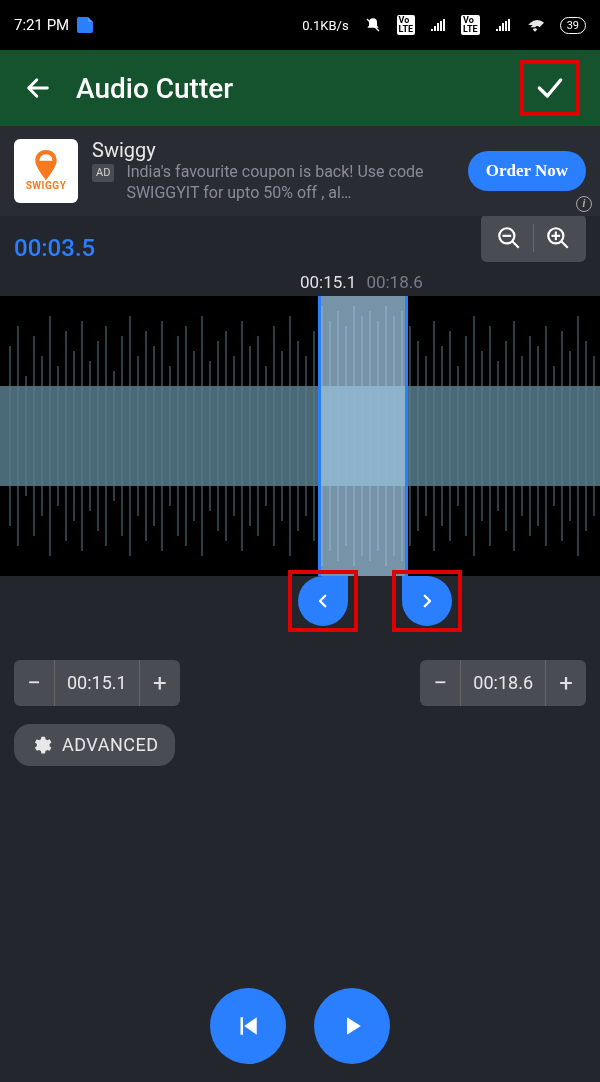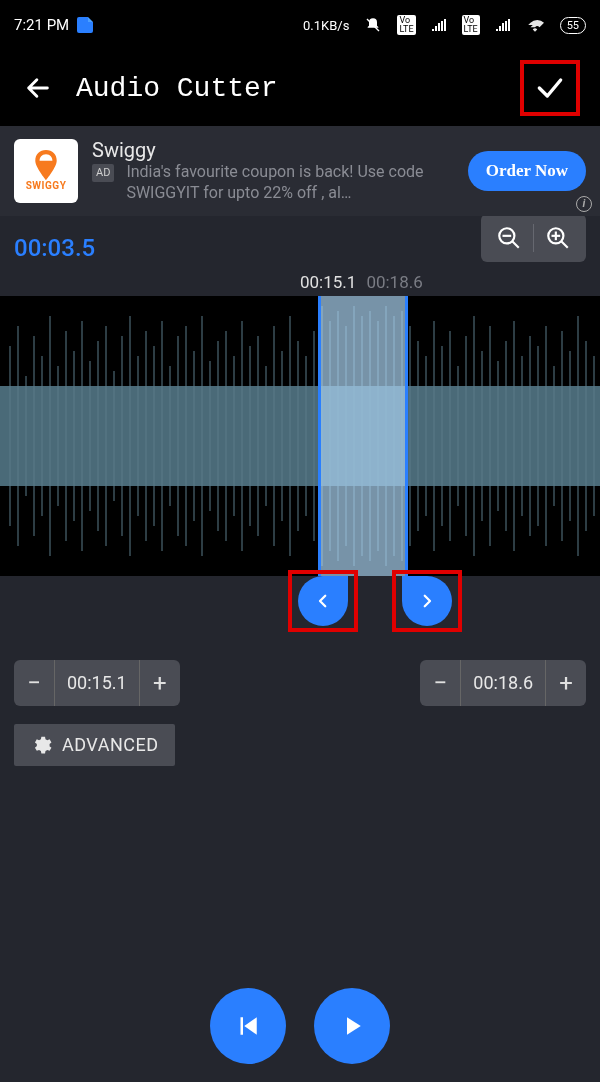--- a/index.html
+++ b/index.html
@@ -1,26 +1,26 @@
 <!DOCTYPE html>
 <html><head>
 <meta charset="utf-8">
 <style>
   * { box-sizing: border-box; margin: 0; padding: 0; }
   html, body { width: 600px; height: 1082px; background: #24262e; font-family: -apple-system, Roboto, sans-serif; color: #fff; overflow: hidden; }
   
   .status-bar { height: 50px; display: flex; align-items: center; justify-content: space-between; padding: 0 14px; background: #000; font-size: 15px; }
   .status-left { display: flex; align-items: center; gap: 8px; }
   .status-right { display: flex; align-items: center; gap: 16px; font-size: 13px; }
-  .lte-badge { background: #fff; color: #000; font-size: 9px; font-weight: 400; padding: 1px 2px; border-radius: 2px; line-height: 1; }
+  .lte-badge { background: #fff; color: #000; font-size: 9px; font-weight: 700; padding: 1px 2px; border-radius: 2px; line-height: 1; }
   .battery { border: 1.5px solid #fff; border-radius: 10px; padding: 1px 6px; font-size: 11px; }
   .file-icon { width: 16px; height: 16px; background: #2a7fff; border-radius: 2px; position: relative; }
   .file-icon::after { content:""; position:absolute; right:0; top:0; border-top:5px solid #000; border-left:5px solid #4a9fff; }
   
-  .app-bar { height: 76px; display: flex; align-items: center; padding: 0 20px; background: #000000; font-family: Liberation Mono, monospace; }
+  .app-bar { height: 76px; display: flex; align-items: center; padding: 0 20px; background: #14532d; }
   .back-btn { width: 36px; height: 36px; display: flex; align-items: center; justify-content: center; }
   .app-title { font-size: 28px; font-weight: 500; margin-left: 20px; flex: 1; }
   .done-btn { width: 60px; height: 56px; display: flex; align-items: center; justify-content: center; border: 4px solid #e00000; }
   
   .ad-banner { background: #2a2c34; padding: 12px 14px; display: flex; align-items: center; gap: 14px; position: relative; }
   .ad-icon { width: 64px; height: 64px; background: #fff; border-radius: 6px; display:flex; flex-direction:column; align-items:center; justify-content:center; }
   .ad-icon-glyph { color: #f77a1e; font-size: 26px; }
   .ad-icon-text { color: #f77a1e; font-size: 10px; font-weight: 700; letter-spacing: 0.5px; }
   .ad-content { flex: 1; }
   .ad-title { font-size: 20px; color: #e8e8e8; }
@@ -51,21 +51,21 @@
   .handle-hl { position: absolute; border: 4px solid #e00000; width: 70px; height: 62px; top: -6px; }
   .handle-hl-l { left: 288px; }
   .handle-hl-r { left: 392px; }
   
   .time-steppers { display: flex; justify-content: space-between; padding: 24px 14px 14px; }
   .stepper { background: #4a4c54; border-radius: 6px; display: flex; align-items: center; height: 46px; }
   .step-btn { width: 40px; height: 46px; display: flex; align-items: center; justify-content: center; font-size: 24px; color: #e0e0e0; }
   .step-val { padding: 0 12px; font-size: 18px; color: #e8e8e8; border-left: 1px solid #666; border-right: 1px solid #666; height: 100%; display:flex; align-items:center; }
   
   .advanced-row { padding: 4px 14px; }
-  .adv-btn { background: #4a4c54; border-radius: 2px; display: inline-flex; align-items: center; gap: 10px; padding: 10px 16px; font-size: 18px; letter-spacing: 0.5px; color: #e8e8e8; }
+  .adv-btn { background: #4a4c54; border-radius: 16px; display: inline-flex; align-items: center; gap: 10px; padding: 10px 16px; font-size: 18px; letter-spacing: 0.5px; color: #e8e8e8; }
   
   .player { position: absolute; bottom: 18px; left: 0; right: 0; display: flex; justify-content: center; gap: 28px; }
   .play-btn { width: 76px; height: 76px; border-radius: 50%; background: #2a7fff; display: flex; align-items: center; justify-content: center; }
   
   svg { display: block; }
 </style>
 </head>
 <body>
 
 <div class="status-bar">
@@ -83,21 +83,21 @@
     <svg width="14" height="12" viewBox="0 0 14 12">
         <path fill="#fff" d="M0 10h2v2H0zm3-3h2v5H3zm3-3h2v8H6zm3-2h2v10H9zm3-2h2v12h-2z"></path>
       </svg>
     <span class="lte-badge">Vo<br>LTE</span>
     <svg width="14" height="12" viewBox="0 0 14 12">
         <path fill="#fff" d="M0 10h2v2H0zm3-3h2v5H3zm3-3h2v8H6zm3-2h2v10H9zm3-2h2v12h-2z"></path>
       </svg>
     <svg width="18" height="14" viewBox="0 0 24 18">
         <path fill="#fff" d="M12 18l3-3a4.2 4.2 0 00-6 0zm-6-6l3-3a8.5 8.5 0 0112 0l-3 3a4.2 4.2 0 00-6 0zm-3-3l3-3a12.7 12.7 0 0118 0l-3 3a8.5 8.5 0 00-12 0z" opacity="0.9"></path>
       </svg>
-    <span class="battery">55</span>
+    <span class="battery">39</span>
   </div>
 </div>
 
 <div class="app-bar">
   <div class="back-btn">
     <svg width="28" height="28" viewBox="0 0 24 24">
         <path fill="none" stroke="#fff" stroke-width="2.5" stroke-linecap="round" stroke-linejoin="round" d="M20 12H4m0 0l7-7m-7 7l7 7"></path>
       </svg>
   </div>
   <div class="app-title">Audio Cutter</div>
@@ -114,21 +114,21 @@
       <svg width="26" height="30" viewBox="0 0 24 28">
           <path fill="#f77a1e" d="M12 0C6 0 2 4 2 10c0 6 10 18 10 18s10-12 10-18c0-6-4-10-10-10zm0 4c4 0 6 3 6 6H6c0-3 2-6 6-6z"></path>
         </svg>
     </span>
     <span class="ad-icon-text">SWIGGY</span>
   </div>
   <div class="ad-content">
     <div class="ad-title">Swiggy</div>
     <div class="ad-desc">
       <span class="ad-badge">AD</span>
-      <span>India's favourite coupon is back! Use code SWIGGYIT for upto 22% off , al…</span>
+      <span>India's favourite coupon is back! Use code SWIGGYIT for upto 50% off , al…</span>
     </div>
   </div>
   <div class="ad-cta">Order Now</div>
   <div class="ad-info">i</div>
 </div>
 
 <div class="timeline-row">
   <div class="selection-time">00:03.5</div>
   <div class="zoom-group">
     <div class="zoom-btn">

